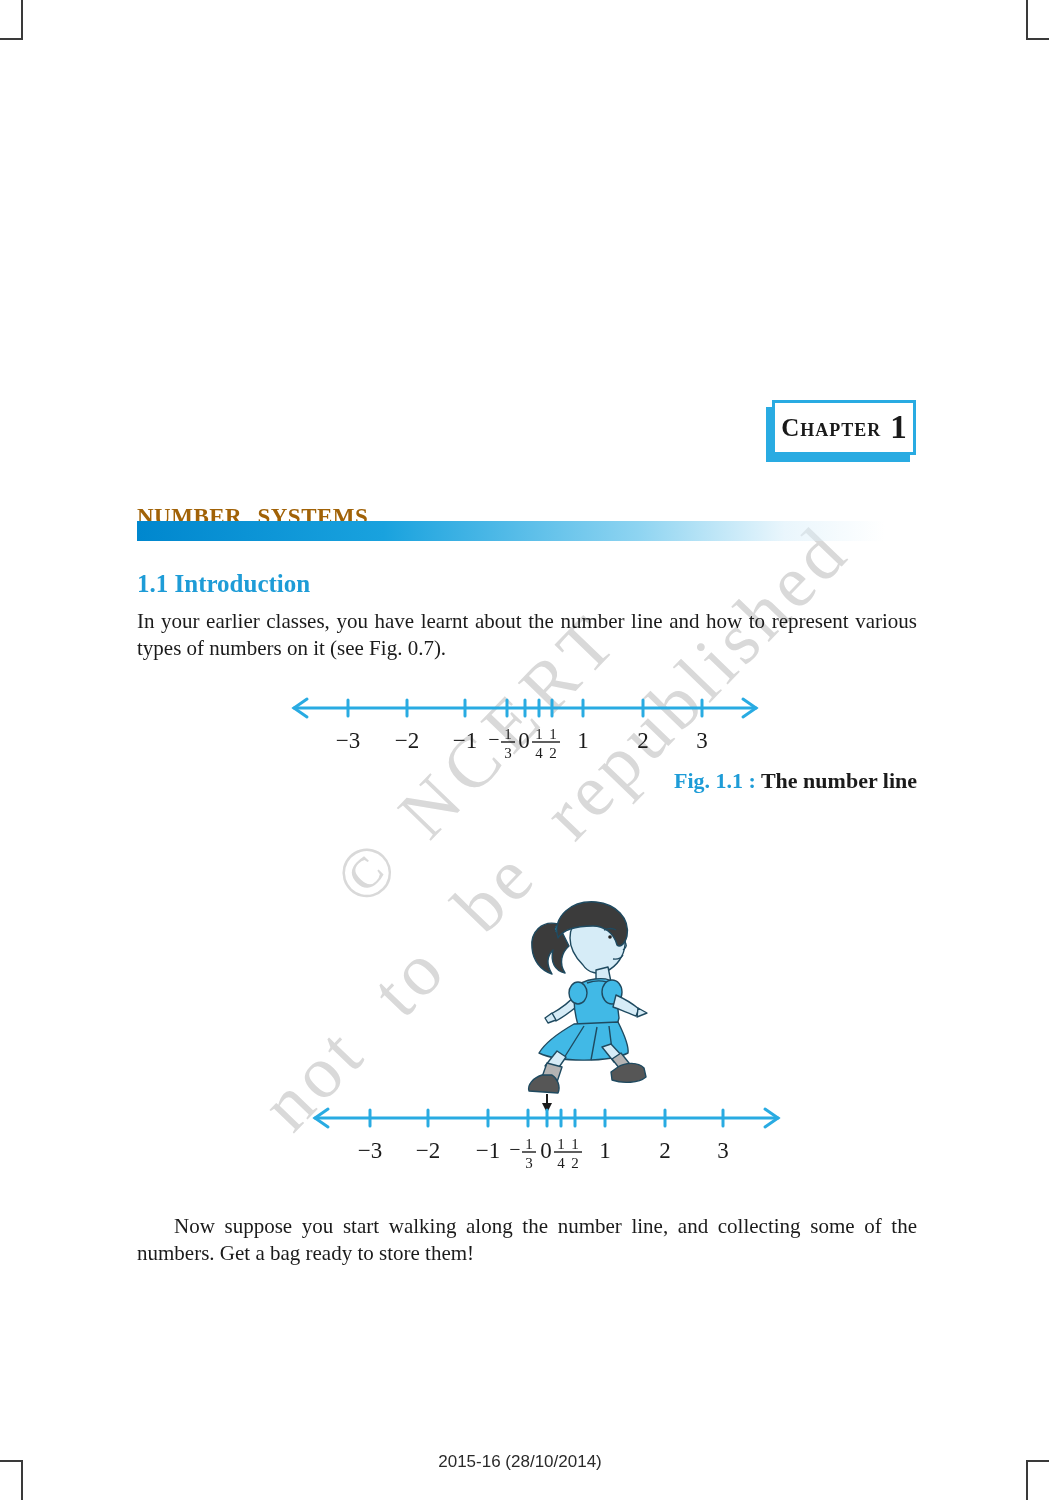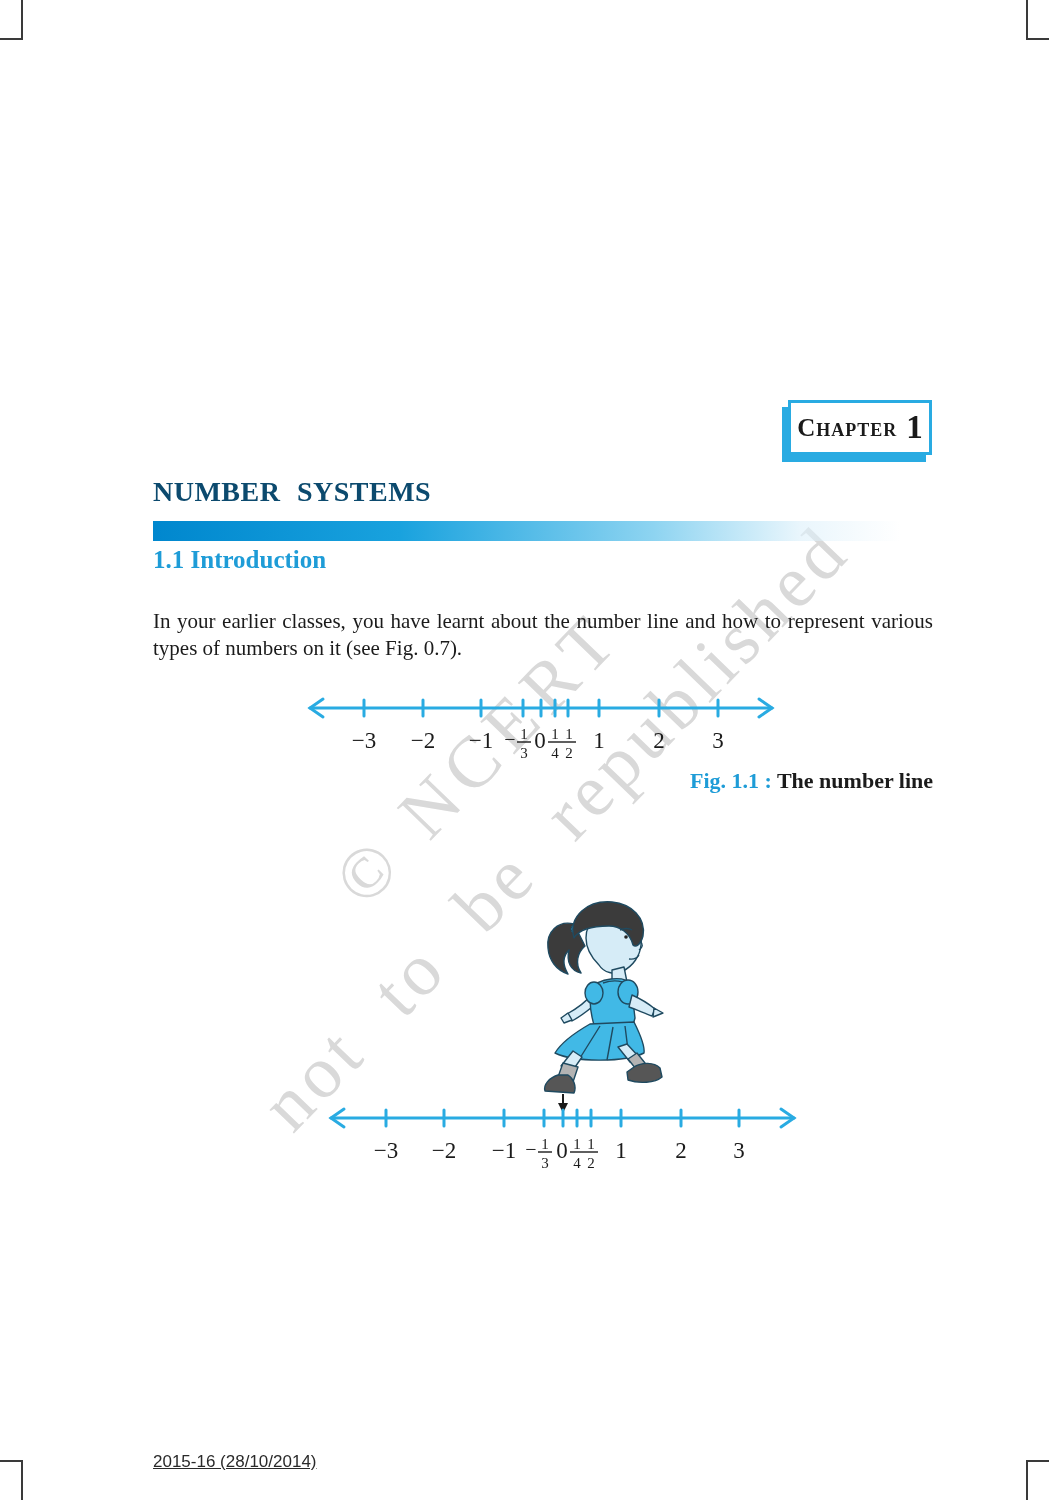--- a/index.html
+++ b/index.html
@@ -14,37 +14,37 @@
   .crop.br{left:1026px;top:1460px;border-left:2.5px solid #3a3a3a;border-top:2.5px solid #3a3a3a;}
 
   
   .wm{position:absolute;z-index:0;color:#d9d9d9;font-family:"Liberation Serif",serif;
       white-space:nowrap;pointer-events:none;}
   .wm1{left:478px;top:758px;font-size:72px;letter-spacing:10px;
        transform:translate(-50%,-50%) rotate(-46deg);}
   .wm2{left:555px;top:828px;font-size:74px;letter-spacing:5px;word-spacing:26px;
        transform:translate(-50%,-50%) rotate(-46deg);}
 
-  .content{position:absolute;inset:0;z-index:1;margin-left:16px;}
+  .content{position:absolute;inset:0;z-index:1;}
 
   
   .chapter-box{position:absolute;left:772px;top:400px;width:138px;height:49px;
       background:#ffffff;border:3.5px solid #29ABE2;box-shadow:-6px 7px 0 0 #29ABE2;
       display:flex;align-items:center;justify-content:center;gap:9px;}
   .chapter-label{font-variant:small-caps;font-weight:bold;font-size:25px;color:#1a1a1a;
       letter-spacing:1px;}
   .chapter-num{font-weight:bold;font-size:33px;color:#1a1a1a;}
 
   
-  .title{position:absolute;left:137px;top:476px;font-size:28px;font-weight:bold;
-      color:#0c4a6e;letter-spacing:0.5px;word-spacing:9px;}
+  .title{position:absolute;left:137px;top:504px;font-size:23px;font-weight:bold;
+      color:#a16207;letter-spacing:0.5px;word-spacing:9px;}
   .grad-bar{position:absolute;left:137px;top:521px;width:771px;height:20px;
       background:linear-gradient(to right,#0087CE 0%,#19A2DE 32%,#8ED4F1 65%,
                  rgba(222,241,251,0.65) 84%,rgba(255,255,255,0) 97%);}
-  .sec-head{position:absolute;left:137px;top:546px;font-size:25px;font-weight:bold;
+  .sec-head{position:absolute;left:137px;top:570px;font-size:25px;font-weight:bold;
       color:#1E9CD7;}
 
   
   .para{position:absolute;left:137px;width:780px;font-size:21px;line-height:27px;
       text-align:justify;color:#1b1b1b;}
   .p1{top:608px;}
   .p2{top:808px;text-indent:37px;}
   .p3{top:1213px;text-indent:37px;}
 
   
@@ -54,22 +54,22 @@
   .girl-svg{left:512px;top:896px;}
   svg text{font-family:"Liberation Serif",serif;fill:#1b1b1b;}
   .caption{position:absolute;left:137px;width:780px;text-align:right;
       font-size:22px;font-weight:bold;}
   .cap1{top:768px;}
   .cap2{top:1178px;}
   .cap-blue{color:#1E9CD7;}
   .cap-black{color:#1b1b1b;}
 
   
-  .footer{position:absolute;left:137px;top:1452px;width:766px;text-align:left;
-      font-family:"Liberation Sans",sans-serif;font-size:17px;color:#2a2a2a;text-decoration:underline;}
+  .footer{position:absolute;left:137px;top:1452px;width:766px;text-align:center;
+      font-family:"Liberation Sans",sans-serif;font-size:17px;color:#2a2a2a;}
 </style>
 </head>
 <body>
 
 <div id="page">
 
   <div class="crop tl"></div>
   <div class="crop tr"></div>
   <div class="crop bl"></div>
   <div class="crop br"></div>
@@ -223,17 +223,18 @@
         <text x="261" y="86" font-size="15" text-anchor="middle">4</text>
       </g>
       <g>
         <text x="275" y="67" font-size="15" text-anchor="middle">1</text>
         <line x1="268" y1="70" x2="282" y2="70" stroke="#1b1b1b" stroke-width="1.4"></line>
         <text x="275" y="86" font-size="15" text-anchor="middle">2</text>
       </g>
     </svg>
 
 
+    <div class="para p3">Now suppose you start walking along the number line, and collecting some of the numbers. Get a bag ready to store them!</div>
 
     <div class="footer">2015-16 (28/10/2014)</div>
 
   </div>
 </div>
 
 </body></html>

